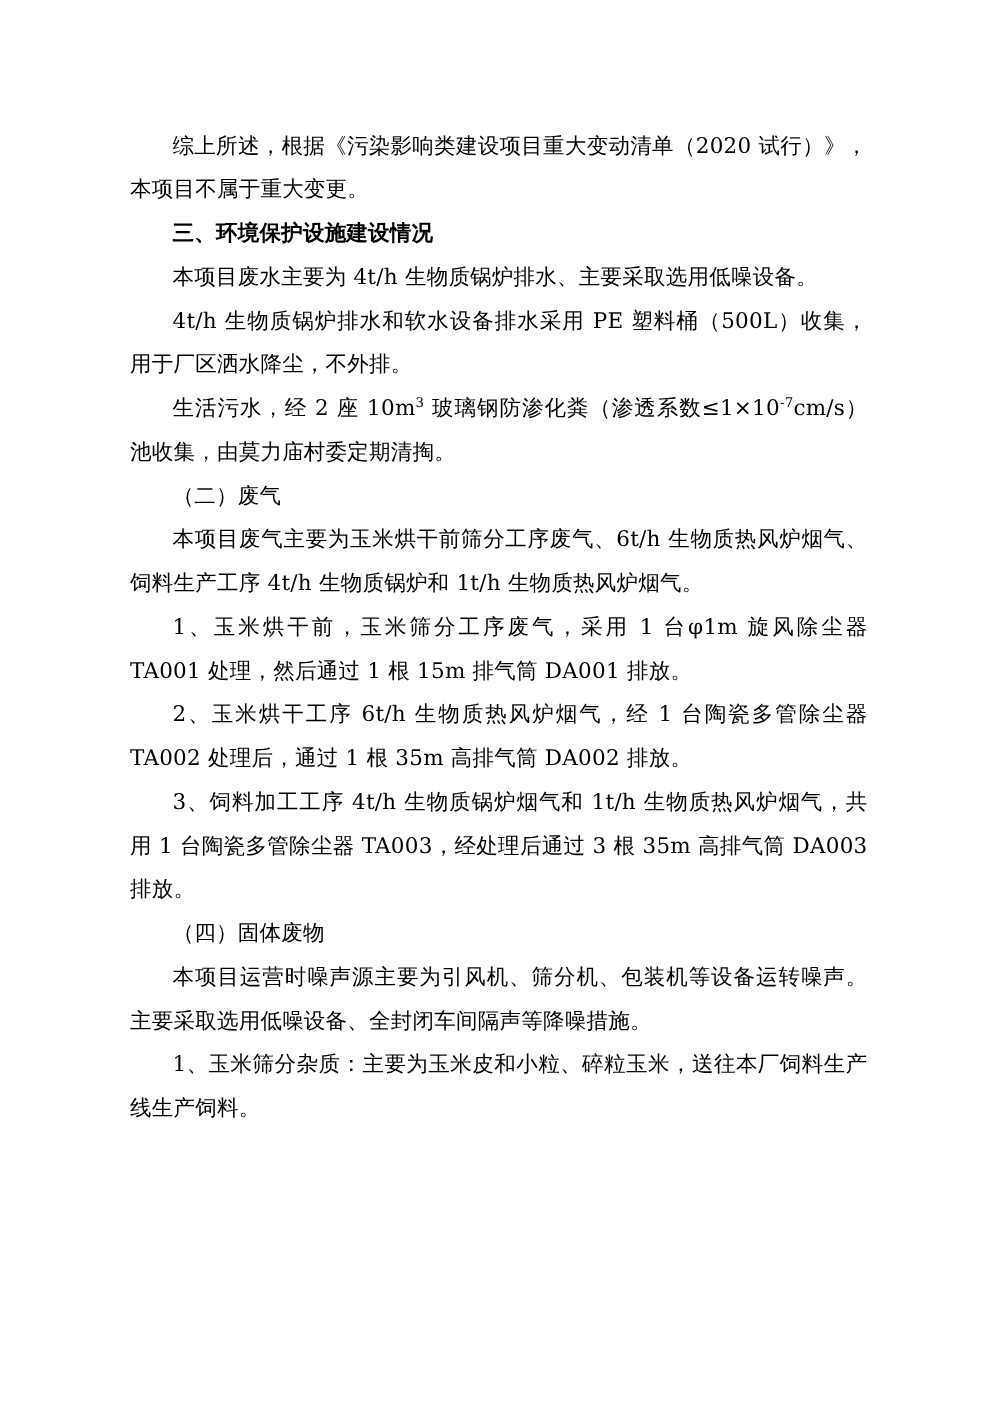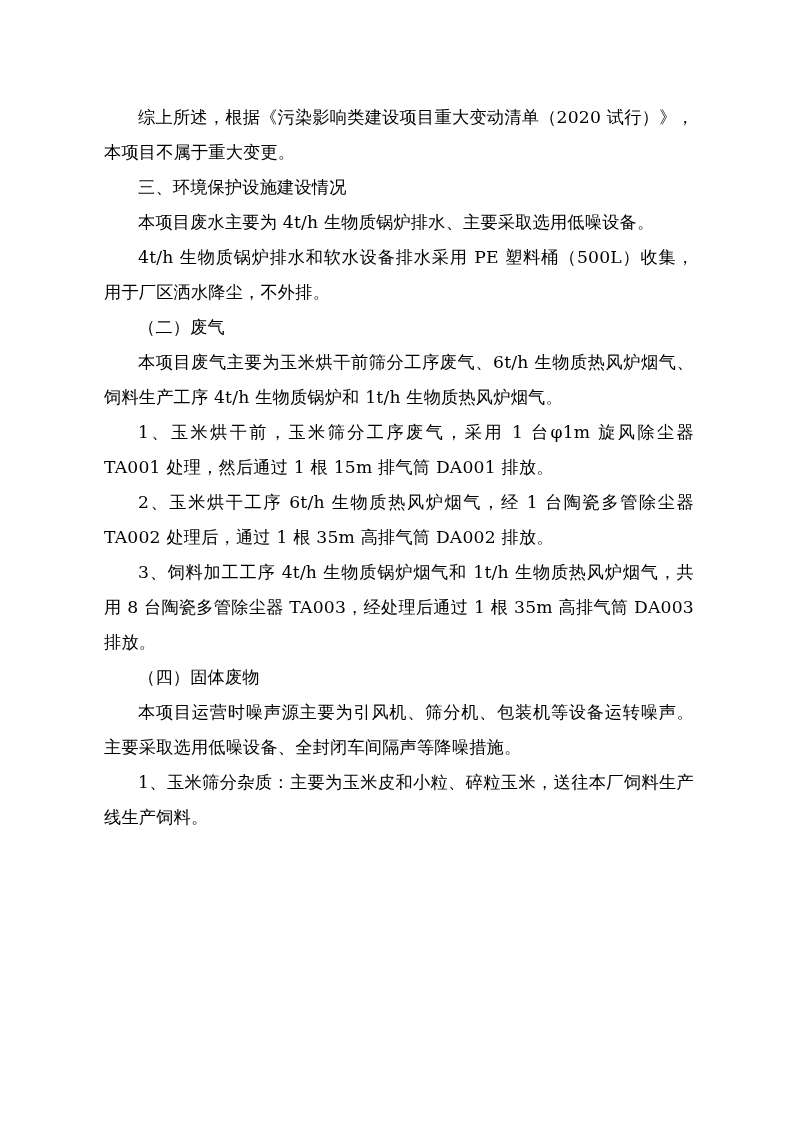--- a/index.html
+++ b/index.html
@@ -29,21 +29,21 @@
     text-align: justify;
     margin: 0;
     letter-spacing: 0.2px;
   }
   .indent {
     text-indent: 34px;
   }
   .heading {
     font-size: 17.2px;
     line-height: 35px;
-    font-weight: normal;
+    font-weight: bold;
     text-indent: 34px;
     margin: 0;
     letter-spacing: 0.2px;
   }
   sup {
     font-size: 0.62em;
     vertical-align: super;
     line-height: 0;
   }
   .page-number {
@@ -58,23 +58,24 @@
 </style>
 </head>
 <body>
 
 <div class="page">
   <div class="content">
     <p class="para indent">综上所述，根据《污染影响类建设项目重大变动清单（2020 试行）》，本项目不属于重大变更。</p>
     <p class="heading">三、环境保护设施建设情况</p>
     <p class="para indent">本项目废水主要为 4t/h 生物质锅炉排水、主要采取选用低噪设备。</p>
     <p class="para indent">4t/h 生物质锅炉排水和软水设备排水采用 PE 塑料桶（500L）收集，用于厂区洒水降尘，不外排。</p>
+    <p class="para indent">生活污水，经 2 座 10m<sup>3</sup> 玻璃钢防渗化粪（渗透系数≤1×10<sup>-7</sup>cm/s）池收集，由莫力庙村委定期清掏。</p>
     <p class="para indent">（二）废气</p>
     <p class="para indent">本项目废气主要为玉米烘干前筛分工序废气、6t/h 生物质热风炉烟气、饲料生产工序 4t/h 生物质锅炉和 1t/h 生物质热风炉烟气。</p>
     <p class="para indent">1、玉米烘干前，玉米筛分工序废气，采用 1 台φ1m 旋风除尘器 TA001 处理，然后通过 1 根 15m 排气筒 DA001 排放。</p>
     <p class="para indent">2、玉米烘干工序 6t/h 生物质热风炉烟气，经 1 台陶瓷多管除尘器 TA002 处理后，通过 1 根 35m 高排气筒 DA002 排放。</p>
-    <p class="para indent">3、饲料加工工序 4t/h 生物质锅炉烟气和 1t/h 生物质热风炉烟气，共用 8 台陶瓷多管除尘器 TA003，经处理后通过 1 根 35m 高排气筒 DA003 排放。</p>
+    <p class="para indent">3、饲料加工工序 4t/h 生物质锅炉烟气和 1t/h 生物质热风炉烟气，共用 1 台陶瓷多管除尘器 TA003，经处理后通过 3 根 35m 高排气筒 DA003 排放。</p>
     <p class="para indent">（四）固体废物</p>
     <p class="para indent">本项目运营时噪声源主要为引风机、筛分机、包装机等设备运转噪声。主要采取选用低噪设备、全封闭车间隔声等降噪措施。</p>
     <p class="para indent">1、玉米筛分杂质：主要为玉米皮和小粒、碎粒玉米，送往本厂饲料生产线生产饲料。</p>
   </div>
   <div class="page-number">3</div>
 </div>
 
 </body></html>

